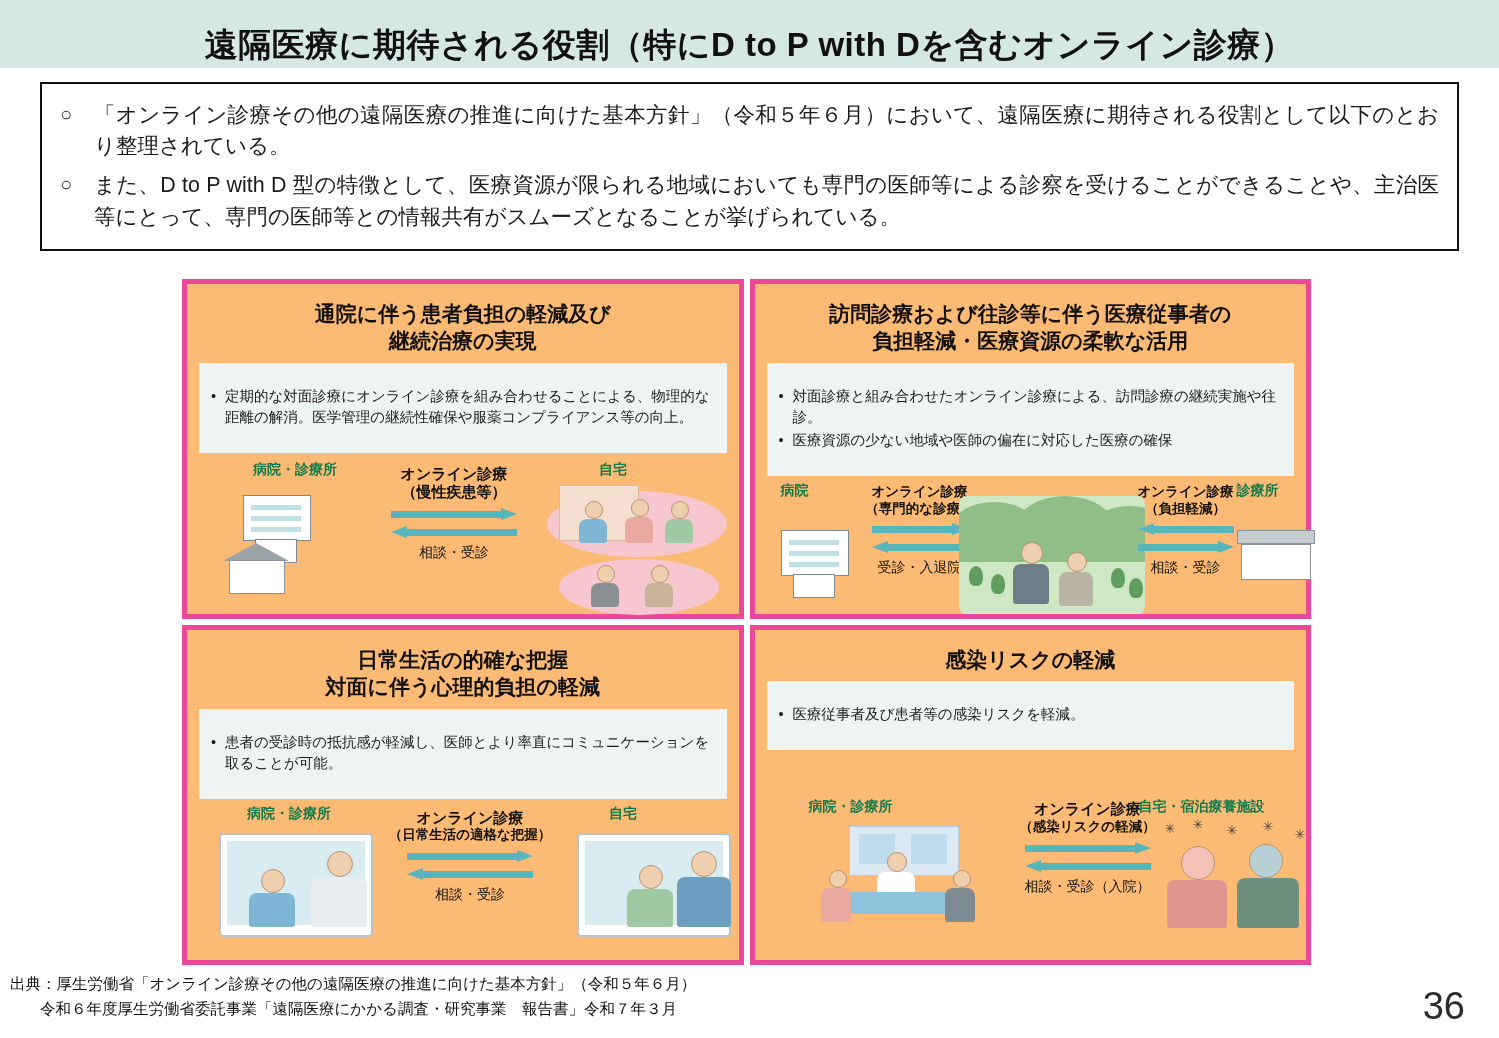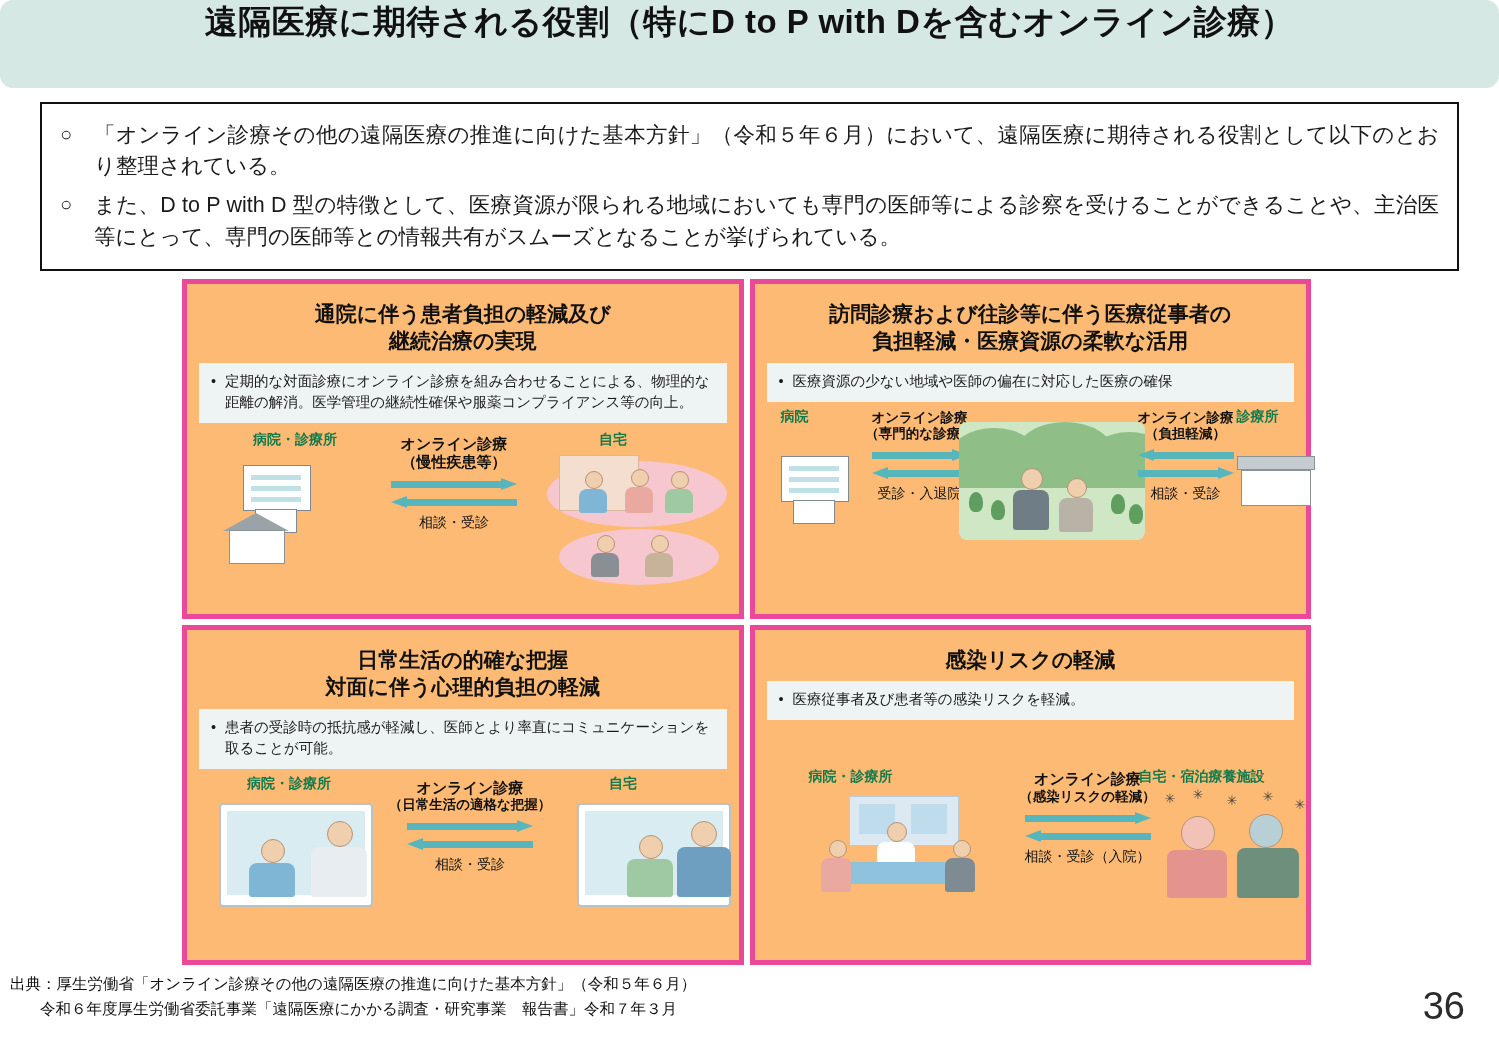--- a/index.html
+++ b/index.html
@@ -11,26 +11,25 @@
     height: 1038px;
     background: #ffffff;
     font-family: "Liberation Sans", sans-serif;
     color: #1a1a1a;
     position: relative;
     overflow: hidden;
   }
 
   
   .header {
-    height: 88px;
+    height: 68px;
     background: #d6e8e4;
     display: flex;
-    align-items: flex-start;
+    align-items: flex-end;
     justify-content: center;
-    border-radius: 13px;
   }
   .header-title {
     font-size: 33px;
     font-weight: bold;
     color: #111111;
     letter-spacing: 0.5px;
     white-space: nowrap;
   }
 
   
@@ -84,21 +83,21 @@
   .panel-title {
     text-align: center;
     font-size: 21px;
     font-weight: bold;
     color: #111111;
     line-height: 1.3;
     margin: 6px 0 8px 0;
   }
   .panel-body {
     background: #eef4f4;
-    padding: 8px 10px;
+    padding: 23px 10px;
     font-size: 14.5px;
     line-height: 1.45;
     color: #1a1a1a;
   }
   .panel-bullets {
     margin: 0;
     padding: 0;
     list-style: none;
   }
   .panel-bullets li {
@@ -374,20 +373,21 @@
     </div>
   </div>
 
   <div class="panel">
     <div class="panel-title">
       <div>訪問診療および往診等に伴う医療従事者の</div>
       <div>負担軽減・医療資源の柔軟な活用</div>
     </div>
     <div class="panel-body">
       <ul class="panel-bullets">
+        <li>対面診療と組み合わせたオンライン診療による、訪問診療の継続実施や往診。</li>
         <li>医療資源の少ない地域や医師の偏在に対応した医療の確保</li>
       </ul>
     </div>
     <div class="illus">
       <div class="lbl" style="left:14px; top:2px;">病院</div>
       <div class="lbl" style="left:470px; top:2px;">診療所</div>
 
       <div class="hospital" style="left:10px; top:40px;">
         <div class="blk" style="left:4px; top:10px; width:66px; height:44px;"></div>
         <div class="win" style="left:12px; top:20px; width:50px; height:5px;"></div>

